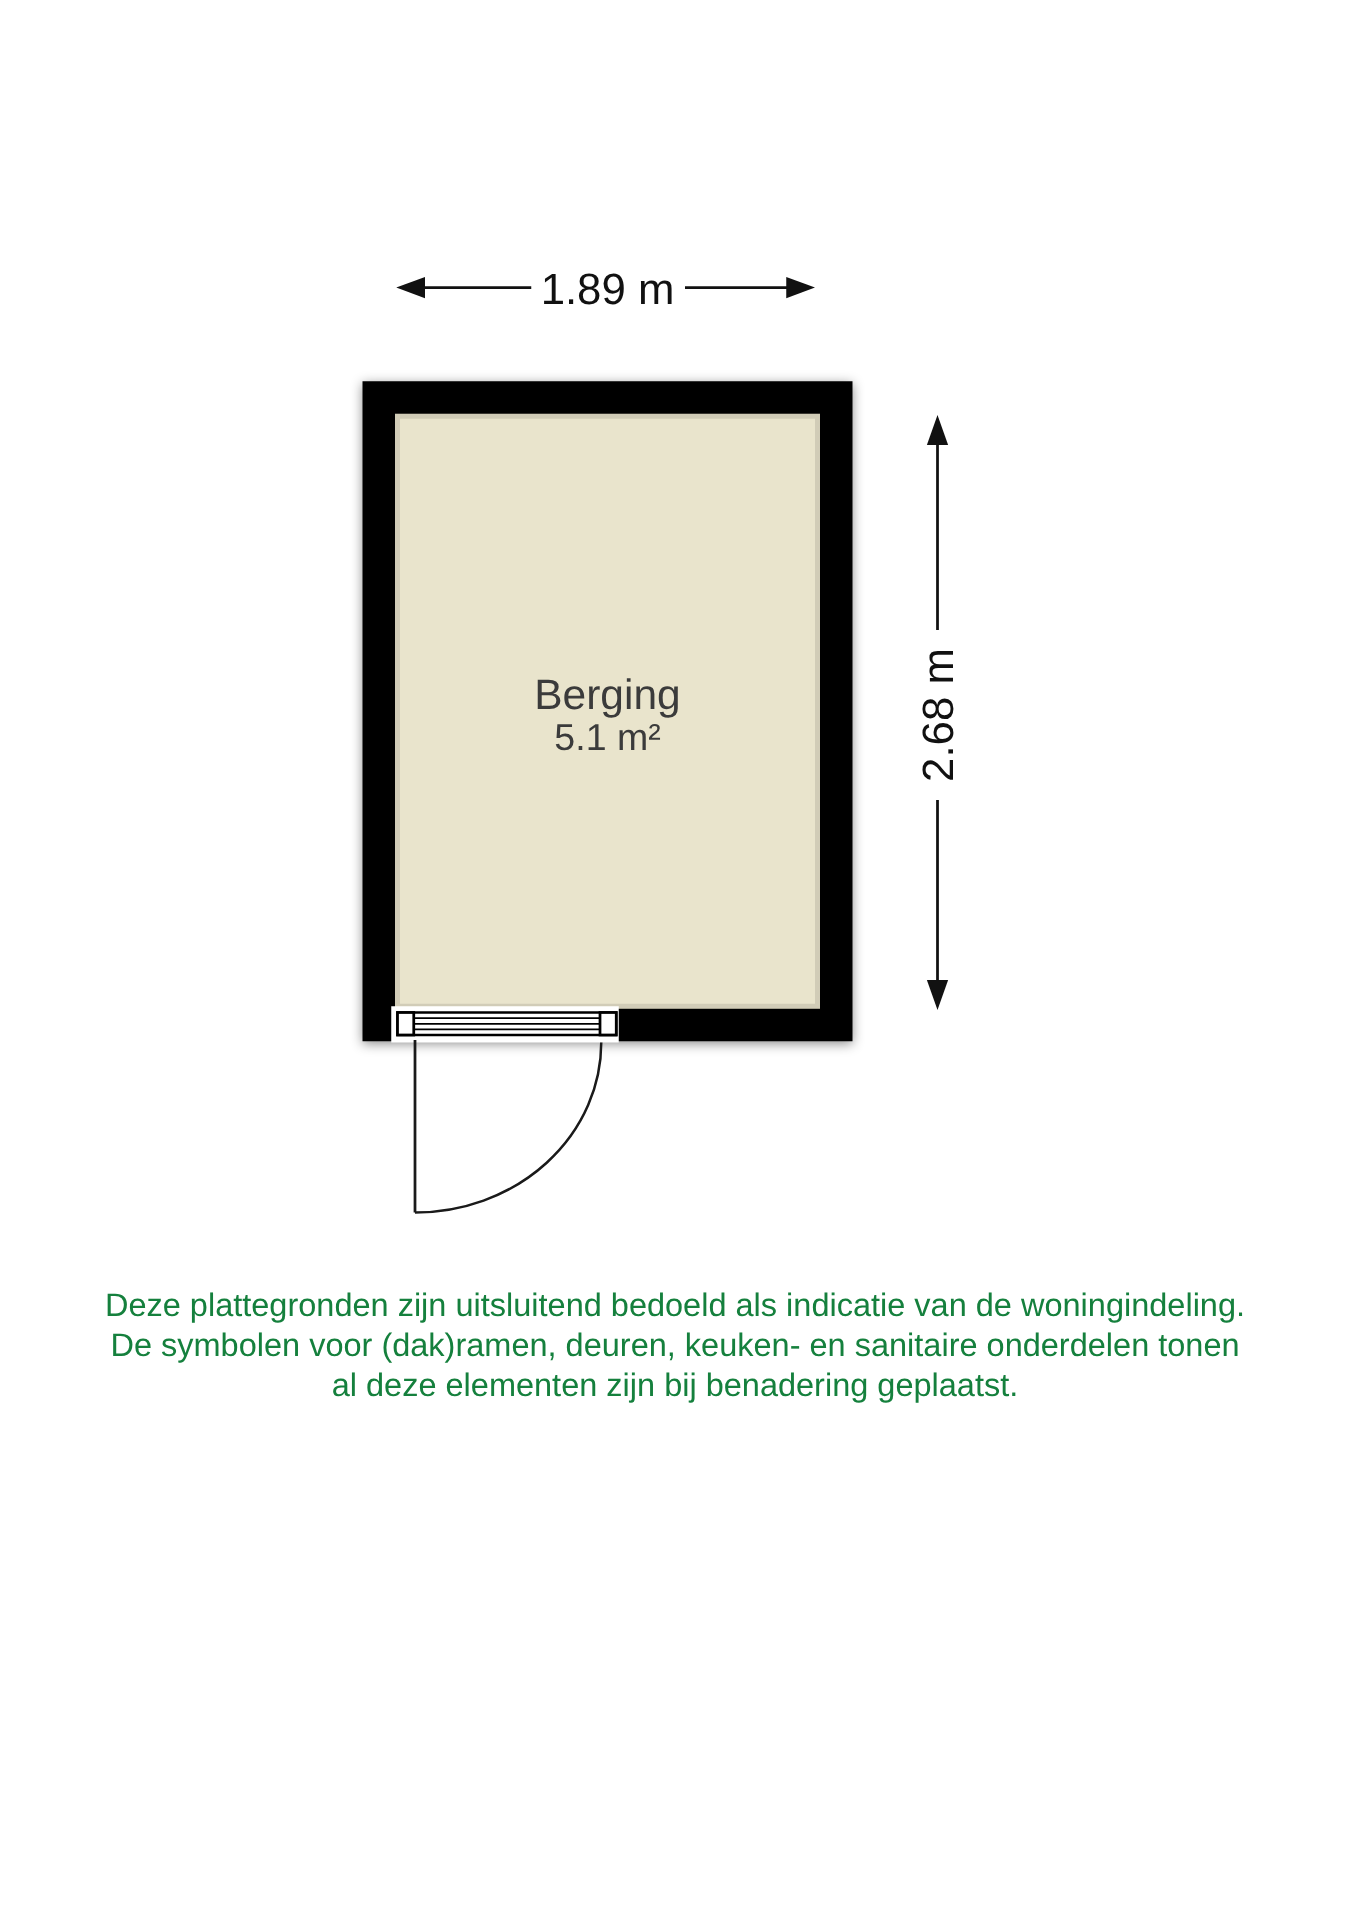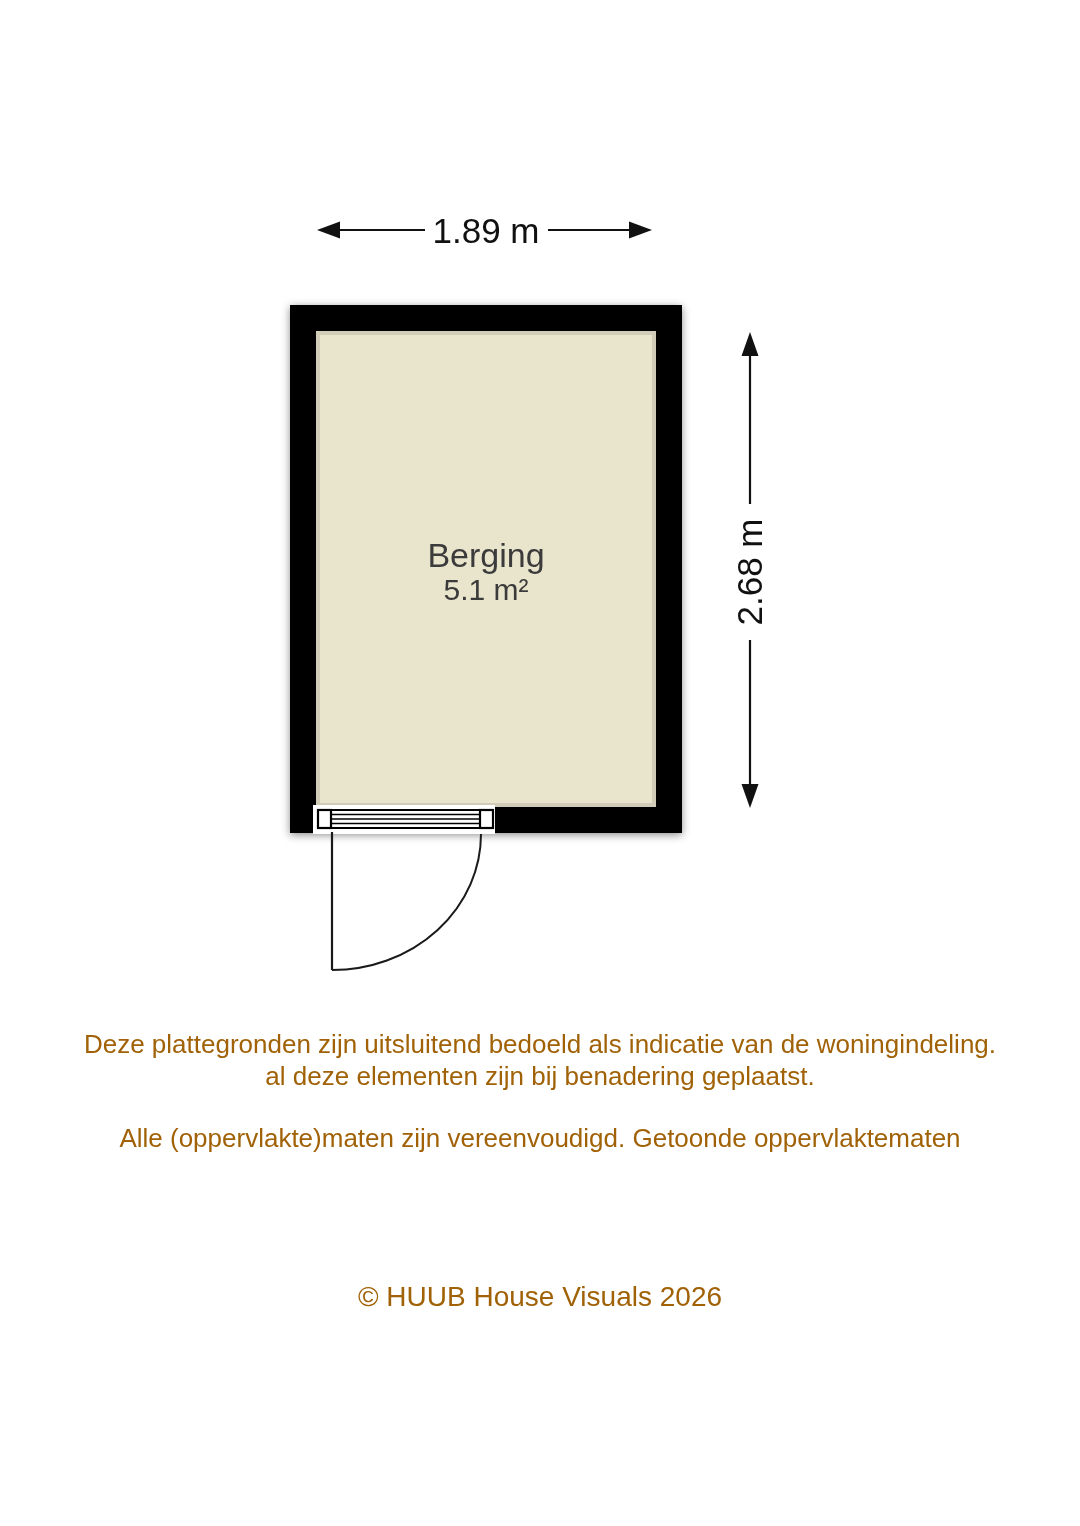--- a/index.html
+++ b/index.html
@@ -29,21 +29,21 @@
   .room-area-text {
     font-family: "Liberation Sans", sans-serif;
     font-size: 30px;
     fill: #3b3b3b;
   }
   .text-block {
     position: absolute;
     left: 0;
     width: 1080px;
     text-align: center;
-    color: #a16207;
+    color: #15803d;
   }
   .disclaimer {
     top: 1028px;
     font-size: 26px;
     line-height: 32px;
   }
   .disclaimer .para { margin: 0 0 30px 0; }
   .disclaimer .para:last-child { margin-bottom: 0; }
   .copyright {
     top: 1280px;
@@ -102,22 +102,21 @@
       <line x1="750" y1="352" x2="750" y2="504" stroke="#111111" stroke-width="2.2"></line>
       <text class="dim-text" x="750" y="572" text-anchor="middle" dy="12" transform="rotate(-90 750 572)">2.68 m</text>
       <line x1="750" y1="640" x2="750" y2="788" stroke="#111111" stroke-width="2.2"></line>
       <polygon points="750,808 741.5,784 758.5,784" fill="#111111"></polygon>
     </g>
   </svg>
 
   <div class="text-block disclaimer">
     <div class="para">
       <div>Deze plattegronden zijn uitsluitend bedoeld als indicatie van de woningindeling.</div>
+      <div>De symbolen voor (dak)ramen, deuren, keuken- en sanitaire onderdelen tonen</div>
       <div>al deze elementen zijn bij benadering geplaatst.</div>
     </div>
     <div class="para">
-      <div>Alle (oppervlakte)maten zijn vereenvoudigd. Getoonde oppervlaktematen</div>
     </div>
   </div>
 
-  <div class="text-block copyright">© HUUB House Visuals 2026</div>
 
 </div>
 
 </body></html>

